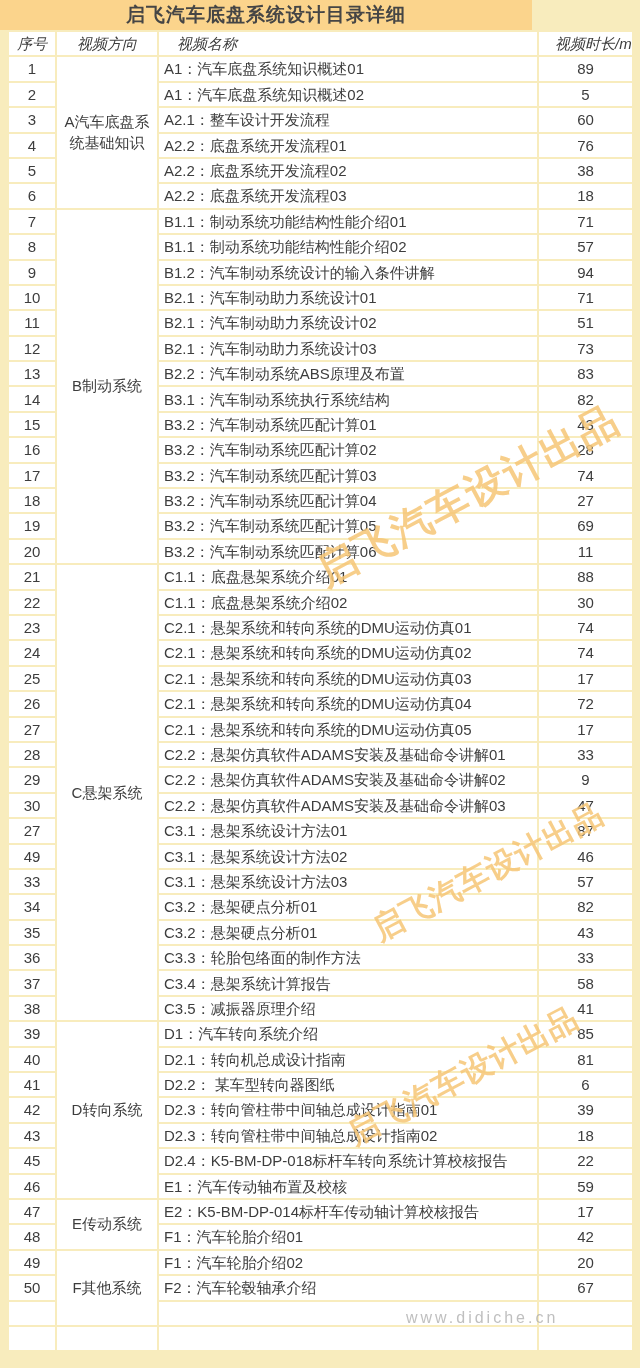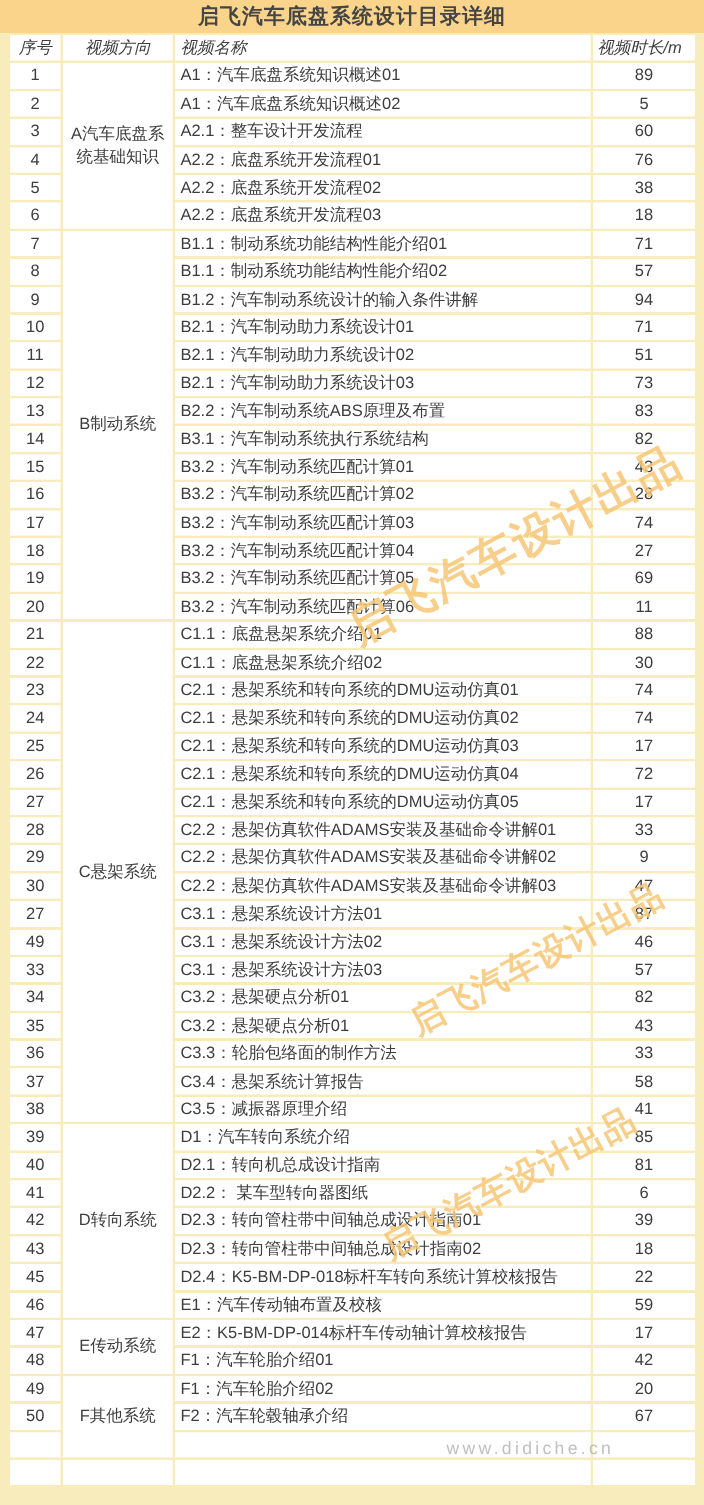--- a/index.html
+++ b/index.html
@@ -3,43 +3,43 @@
 <meta charset="utf-8">
 <style>
   html,body{margin:0;padding:0;}
   body{
     width:640px;height:1368px;position:relative;overflow:hidden;
     background:#f8ecbd;
     font-family:"Liberation Sans","DejaVu Sans",sans-serif;
     color:#3d3d3d;
   }
   .title-bar{
-    position:absolute;left:0;top:0;width:640px;height:30px;
+    position:absolute;left:0;top:0;width:532px;height:30px;
     background:#fbd48c;
     display:flex;align-items:center;justify-content:center;
     font-size:19px;font-weight:bold;color:#454545;letter-spacing:1px;
   }
   table{
     position:absolute;left:7px;top:30px;width:625px;
     border-collapse:collapse;table-layout:fixed;
   }
   th,td{
     border:2px solid #f8ecbd;background:#ffffff;
     height:23.4px;box-sizing:content-box;
     font-size:15px;font-weight:normal;color:#3d3d3d;
     padding:0 2px;overflow:hidden;white-space:nowrap;
     line-height:1.15;
   }
   th{white-space:nowrap;font-style:italic;}
   .c-idx{text-align:center;font-size:15px;}
   .c-grp{text-align:center;white-space:normal;line-height:1.35;margin-top:32px;}
   .c-name{text-align:left;padding-left:5px;}
   .c-dur{text-align:center;}
-  thead th.c-name{padding-left:5px;text-align:left;}
-  thead th.c-dur{text-align:left;padding-left:4px;margin-top:36px;}
+  thead th.c-name{padding-left:18px;text-align:left;}
+  thead th.c-dur{text-align:left;padding-left:16px;margin-top:36px;}
   thead th.c-idx,thead th.c-grp{text-align:center;}
   .wm{
     position:absolute;white-space:nowrap;pointer-events:none;
     font-weight:bold;color:rgba(246,198,118,0.85);
     transform:rotate(-28deg);z-index:5;
   }
   .wm1{left:300px;top:468px;font-size:40px;letter-spacing:2px;}
   .wm2{left:360px;top:851px;font-size:31px;letter-spacing:1px;}
   .wm3{left:335px;top:1055px;font-size:31px;letter-spacing:1px;}
   .wm-site{

